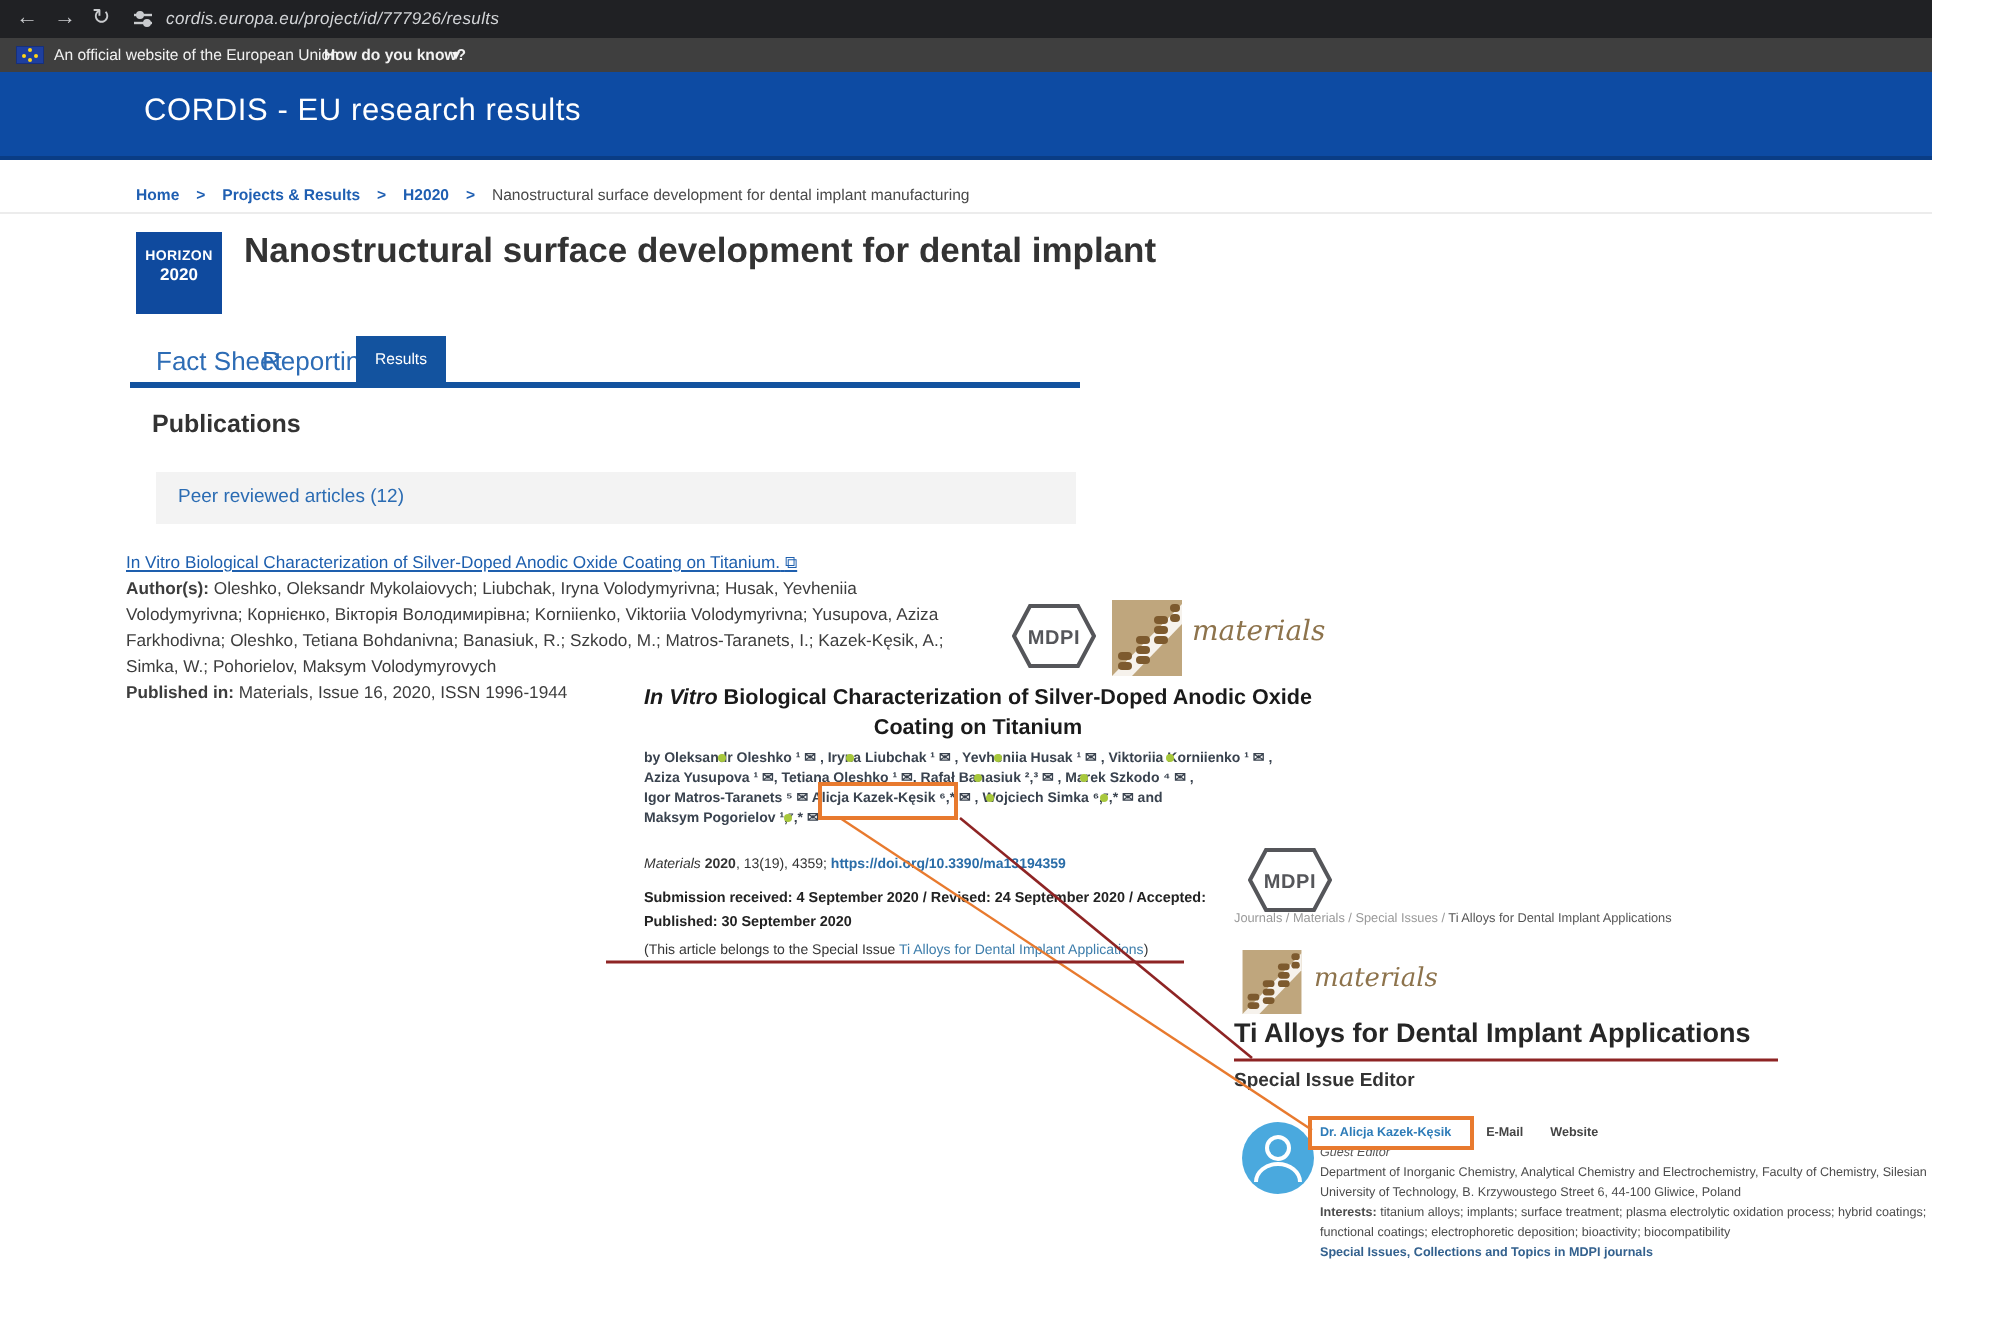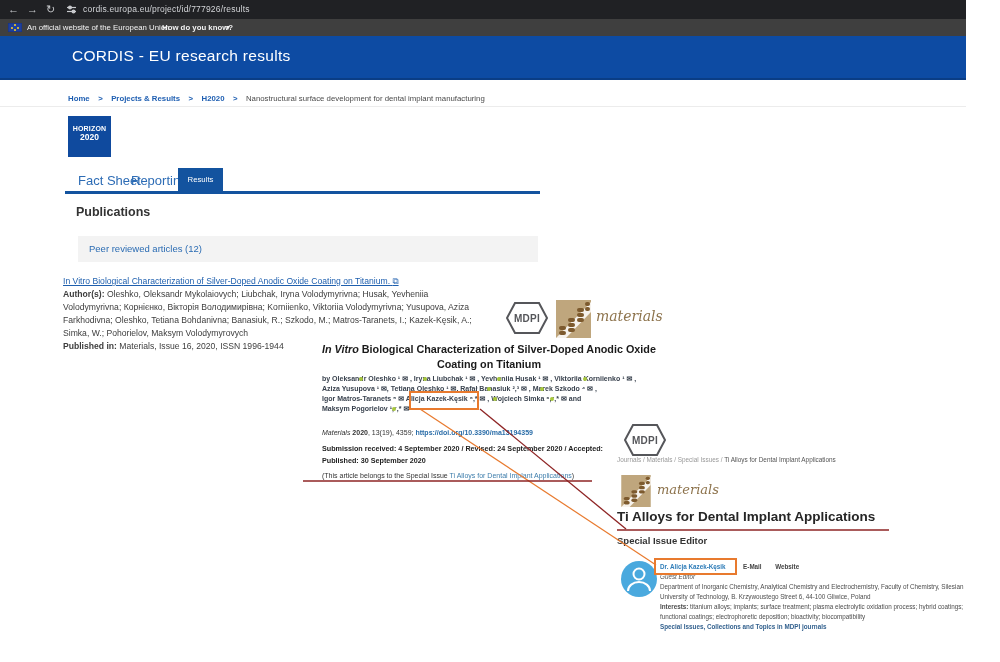--- a/index.html
+++ b/index.html
@@ -3,21 +3,21 @@
 <meta charset="utf-8">
 <style>
   html,body{margin:0;padding:0;background:#fff;width:1000px;height:662px;overflow:hidden;
     font-family:"Liberation Sans", sans-serif;-webkit-font-smoothing:antialiased;}
   .abs{position:absolute;}
   .nowrap{white-space:nowrap;}
 
   
   #toolbar{left:0;top:0;width:966px;height:19px;background:#202124;color:#c9cbce;}
   .navico{position:absolute;top:2px;font-size:11px;color:#c9cbce;line-height:15px;}
-  #urltext{position:absolute;left:83px;top:4px;font-size:8.5px;color:#d3d5d8;letter-spacing:.2px;}
+  #urltext{position:absolute;left:83px;top:4px;font-size:8.5px;color:#d3d5d8;letter-spacing:.2px;font-style:italic;}
   #eubanner{left:0;top:19px;width:966px;height:17px;background:#3f3f3f;color:#fff;}
   #eubanner .t{position:absolute;top:4px;font-size:7.8px;color:#f2f2f2;}
   #euflag{position:absolute;left:8px;top:4px;width:14px;height:9px;background:#1e3f9e;
     box-shadow:inset 0 0 0 .5px #16307c;}
   #euflag i{position:absolute;width:2px;height:2px;background:#ffd617;border-radius:50%;}
 
   
   #bluehead{left:0;top:36px;width:966px;height:42px;background:#0d4ba3;border-bottom:2px solid #0a3d85;}
   #cordistitle{position:absolute;left:72px;top:11px;font-size:15.5px;color:#fff;letter-spacing:.3px;}
 
@@ -121,20 +121,21 @@
   <span class="bc-sep">&gt;</span>
   <span class="bc-cur">Nanostructural surface development for dental implant manufacturing</span>
 </div>
 <div class="abs" id="bcline"></div>
 
 <div class="abs" id="badge">
   <div class="l1">HORIZON</div>
   <div class="l2">2020</div>
 </div>
 <div class="abs" id="ptitle">
+  <div class="nowrap">Nanostructural surface development for dental implant</div>
 </div>
 
 <span class="tab" style="left:78px">Fact Sheet</span>
 <span class="tab" style="left:131px">Reporting</span>
 <div class="abs" id="tab-results">Results</div>
 <div class="abs" id="tabbar"></div>
 
 <div class="abs" id="pubhead">Publications</div>
 <div class="abs" id="peerbar">
   <span>Peer reviewed articles (12)</span>

